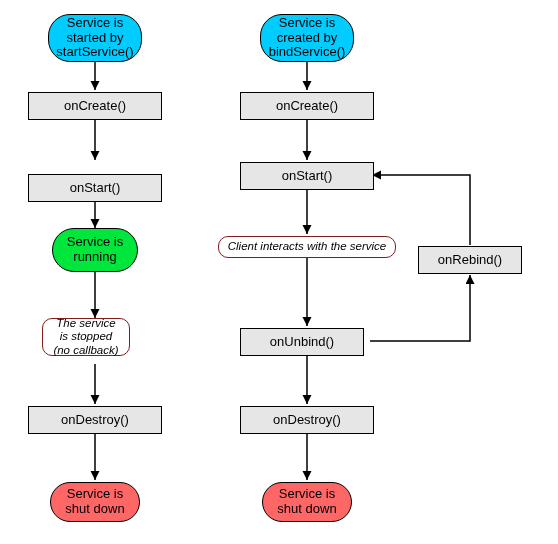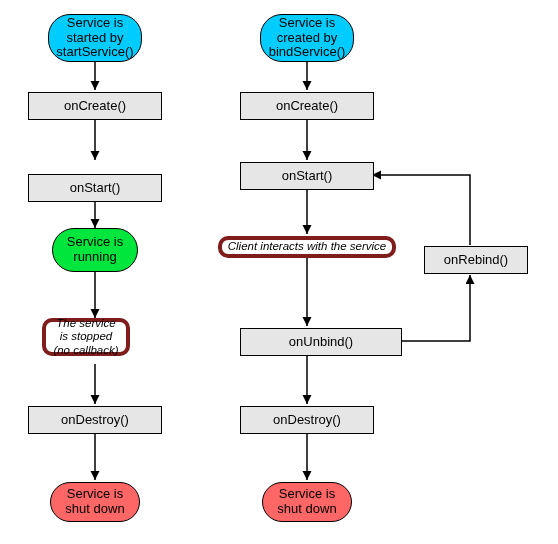--- a/index.html
+++ b/index.html
@@ -26,21 +26,21 @@
     border-radius: 22px;
     padding: 4px 8px;
   }
   .methodbox {
     background: #e6e6e6;
     border: 1px solid #000;
     font-size: 13px;
     padding: 6px 4px;
   }
   .note {
-    border: 4px solid #7f1d1d;
+    border: 1px solid #7f1d1d;
     border-radius: 10px;
     background: #fff;
     font-style: italic;
     font-size: 11.5px;
     padding: 4px 0;
   }
   .cyan  { background: #00ccff; }
   .green { background: #00e63d; }
   .red   { background: #ff6666; }
 </style>
@@ -78,16 +78,16 @@
 <div class="node methodbox" style="left:28px;  top:162px; width:134px; height:28px;margin-top:12px;">onStart()</div>
 <div class="node pill green" style="left:52px;  top:228px; width:86px;  height:44px;">Service is<br>running</div>
 <div class="node note" style="left:42px;  top:318px; width:88px;  height:38px;text-align:center;">The service<br>is stopped<br>(no callback)</div>
 <div class="node methodbox" style="left:28px;  top:406px; width:134px; height:28px;">onDestroy()</div>
 <div class="node pill red" style="left:50px;  top:482px; width:90px;  height:40px;">Service is<br>shut down</div>
 
 <div class="node pill cyan" style="left:260px; top:14px;  width:94px;  height:48px;">Service is<br>created by<br>bindService()</div>
 <div class="node methodbox" style="left:240px; top:92px;  width:134px; height:28px;">onCreate()</div>
 <div class="node methodbox" style="left:240px; top:162px; width:134px; height:28px;">onStart()</div>
 <div class="node note" style="left:218px; top:236px; width:178px; height:22px;">Client interacts with the service</div>
-<div class="node methodbox" style="left:240px; top:328px; width:162px; height:28px;">onUnbind()</div>
+<div class="node methodbox" style="left:240px; top:328px; width:124px; height:28px;">onUnbind()</div>
 <div class="node methodbox" style="left:240px; top:406px; width:134px; height:28px;">onDestroy()</div>
 <div class="node pill red" style="left:262px; top:482px; width:90px;  height:40px;">Service is<br>shut down</div>
-<div class="node methodbox" style="left:418px; top:246px; width:104px; height:28px;margin-left:6px;">onRebind()</div>
+<div class="node methodbox" style="left:418px; top:246px; width:104px; height:28px;">onRebind()</div>
 
 </body></html>

